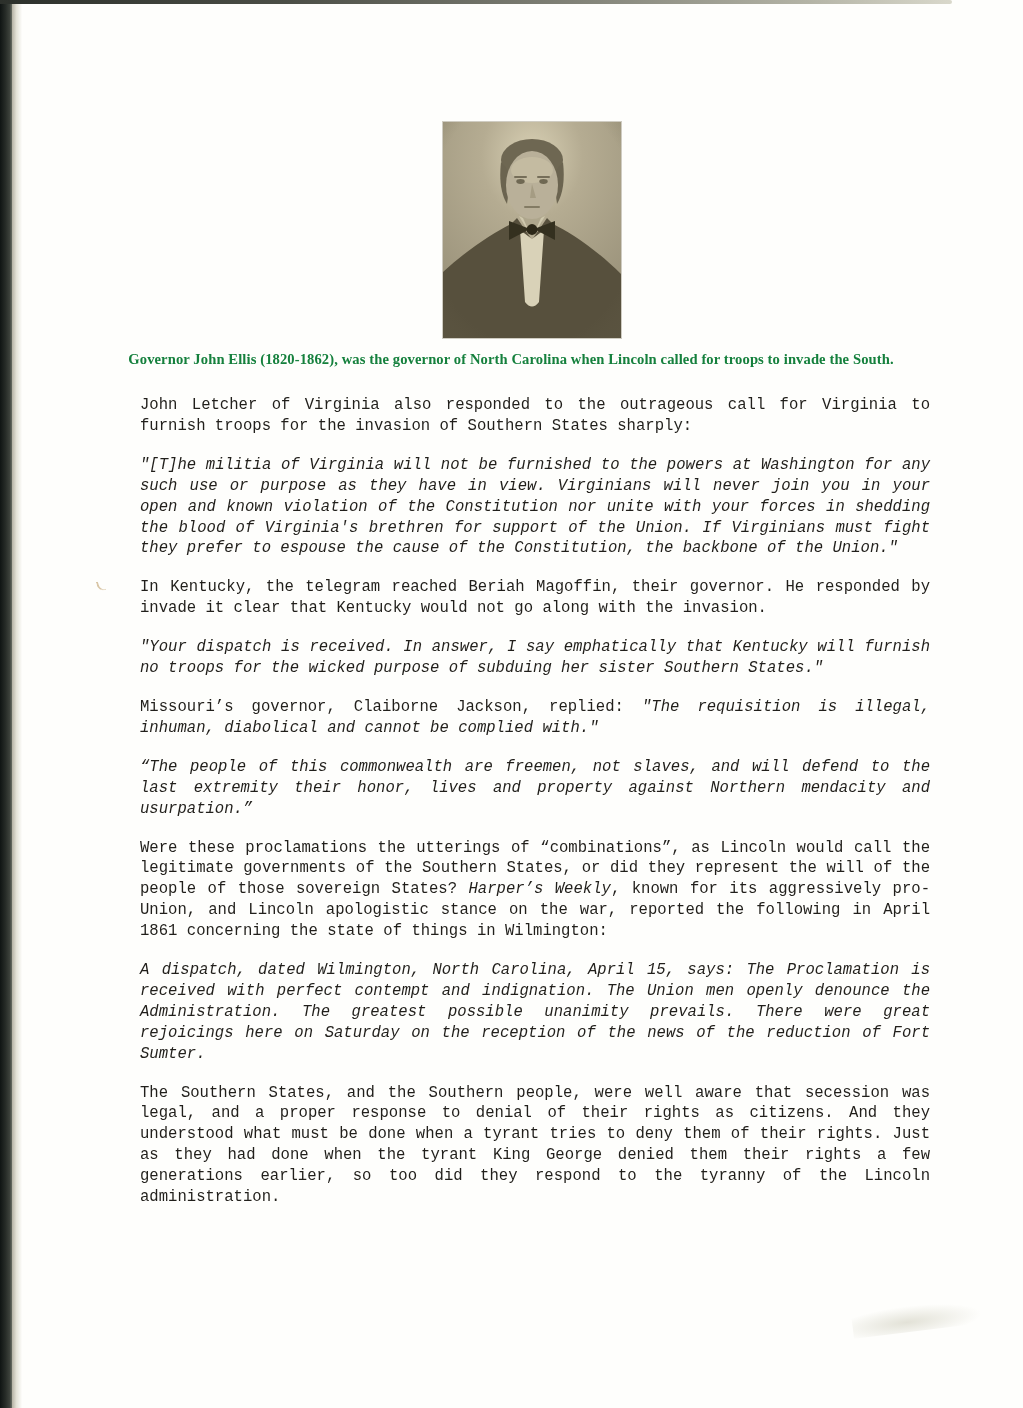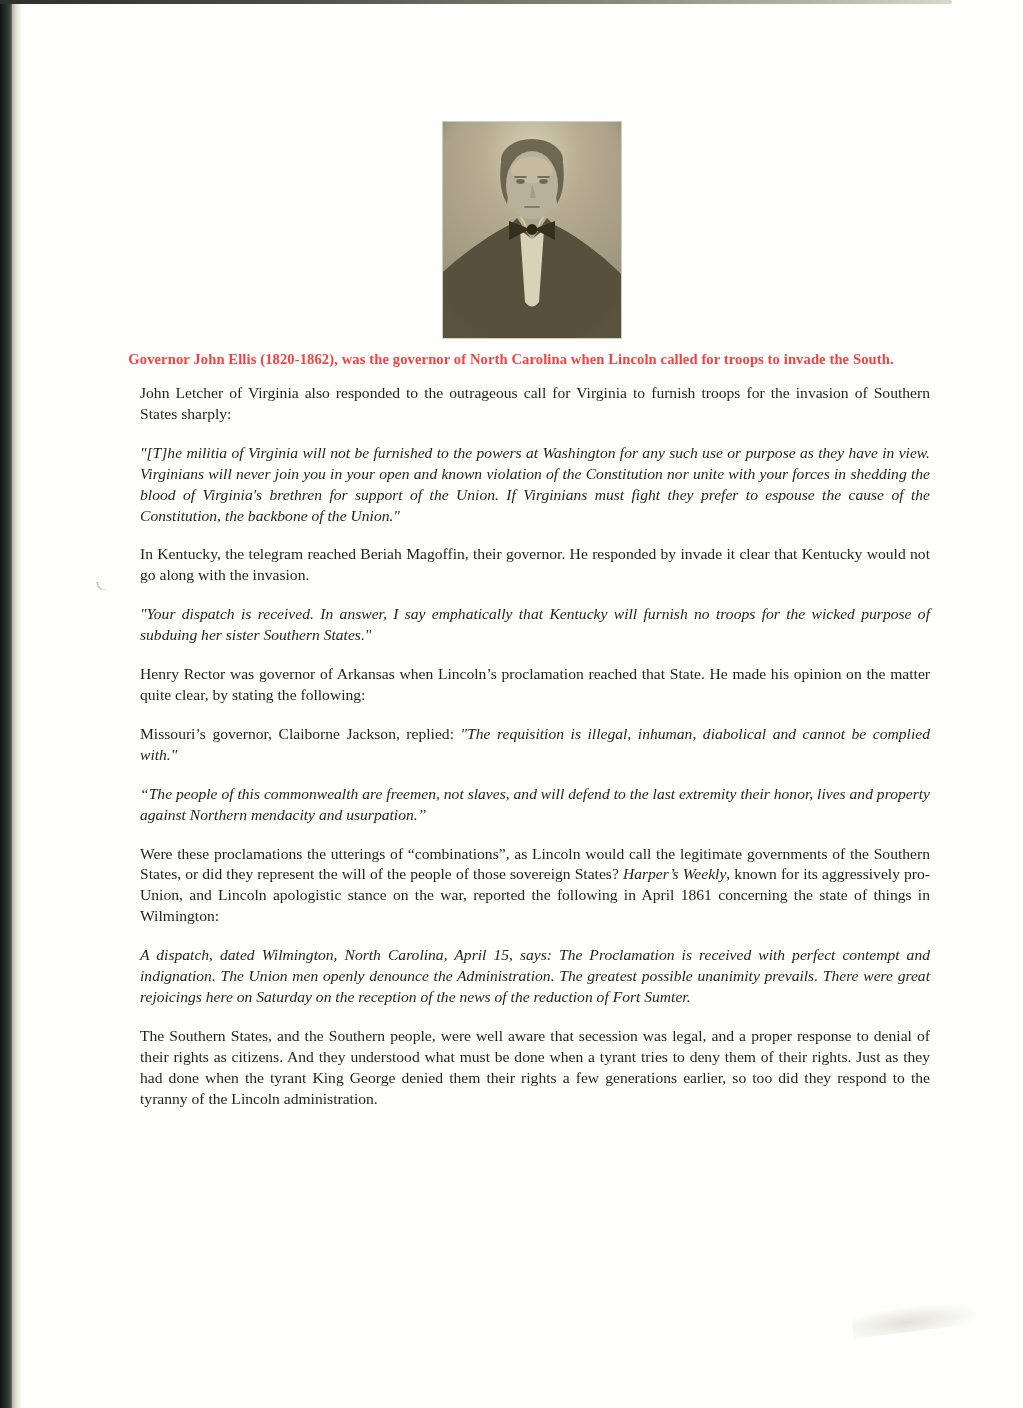--- a/index.html
+++ b/index.html
@@ -37,30 +37,30 @@
   
   .portrait{
     position:absolute;left:443px;top:122px;width:178px;height:216px;
     box-shadow:0 0 0 1px rgba(150,145,125,.45), inset 0 0 14px rgba(90,85,65,.35);
     background:#a79e86;
   }
   .portrait svg{display:block;width:100%;height:100%;}
   
   .caption{
     position:absolute;left:96px;top:351px;width:830px;
-    font-size:14.6px;font-weight:bold;color:#ef4444;
+    font-size:14.6px;font-weight:bold;color:#15803d;
     text-align:center;white-space:nowrap;
     letter-spacing:.1px;
   }
   
   .article{
     position:absolute;left:140px;top:383px;width:790px;
     font-size:15.6px;line-height:20.9px;color:#211f1b;
   }
-  .para{margin:0 0 18px 0;text-align:justify;}
+  .para{margin:12px 0 18px 0;text-align:justify;font-family:Liberation Mono, monospace;}
   .it{font-style:italic;}
 </style>
 </head>
 <body>
 
 <div class="scan-strip-dark"></div>
 <div class="scan-strip-light"></div>
 <div class="scan-top-line"></div>
 <div class="pencil-mark"></div>
 <div class="smudge-bottom"></div>
@@ -112,19 +112,18 @@
   </svg>
 </figure>
 
 <div class="caption">Governor John Ellis (1820-1862), was the governor of North Carolina when Lincoln called for troops to invade the South.</div>
 
 <div class="article">
     <p class="para"><span>John Letcher of Virginia also responded to the outrageous call for Virginia to furnish troops for the invasion of Southern States sharply:</span></p>
     <p class="para"><span class="it">"[T]he militia of Virginia will not be furnished to the powers at Washington for any such use or purpose as they have in view. Virginians will never join you in your open and known violation of the Constitution nor unite with your forces in shedding the blood of Virginia's brethren for support of the Union. If Virginians must fight they prefer to espouse the cause of the Constitution, the backbone of the Union."</span></p>
     <p class="para"><span>In Kentucky, the telegram reached Beriah Magoffin, their governor. He responded by invade it clear that Kentucky would not go along with the invasion.</span></p>
     <p class="para"><span class="it">"Your dispatch is received. In answer, I say emphatically that Kentucky will furnish no troops for the wicked purpose of subduing her sister Southern States."</span></p>
-    <p class="para"><span>Henry Rector was governor of Arkansas when Lincoln’s proclamation reached that State. He made his opinion on the matter quite clear, by stating the following:</span></p>
     <p class="para"><span>Missouri’s governor, Claiborne Jackson, replied: </span><span class="it">"The requisition is illegal, inhuman, diabolical and cannot be complied with."</span></p>
     <p class="para"><span class="it">“The people of this commonwealth are freemen, not slaves, and will defend to the last extremity their honor, lives and property against Northern mendacity and usurpation.”</span></p>
     <p class="para"><span>Were these proclamations the utterings of “combinations”, as Lincoln would call the legitimate governments of the Southern States, or did they represent the will of the people of those sovereign States? </span><span class="it">Harper’s Weekly</span><span>, known for its aggressively pro-Union, and Lincoln apologistic stance on the war, reported the following in April 1861 concerning the state of things in Wilmington:</span></p>
     <p class="para"><span class="it">A dispatch, dated Wilmington, North Carolina, April 15, says: The Proclamation is received with perfect contempt and indignation. The Union men openly denounce the Administration. The greatest possible unanimity prevails. There were great rejoicings here on Saturday on the reception of the news of the reduction of Fort Sumter.</span></p>
     <p class="para"><span>The Southern States, and the Southern people, were well aware that secession was legal, and a proper response to denial of their rights as citizens. And they understood what must be done when a tyrant tries to deny them of their rights. Just as they had done when the tyrant King George denied them their rights a few generations earlier, so too did they respond to the tyranny of the Lincoln administration.</span></p>
   </div>
 
 </body></html>

